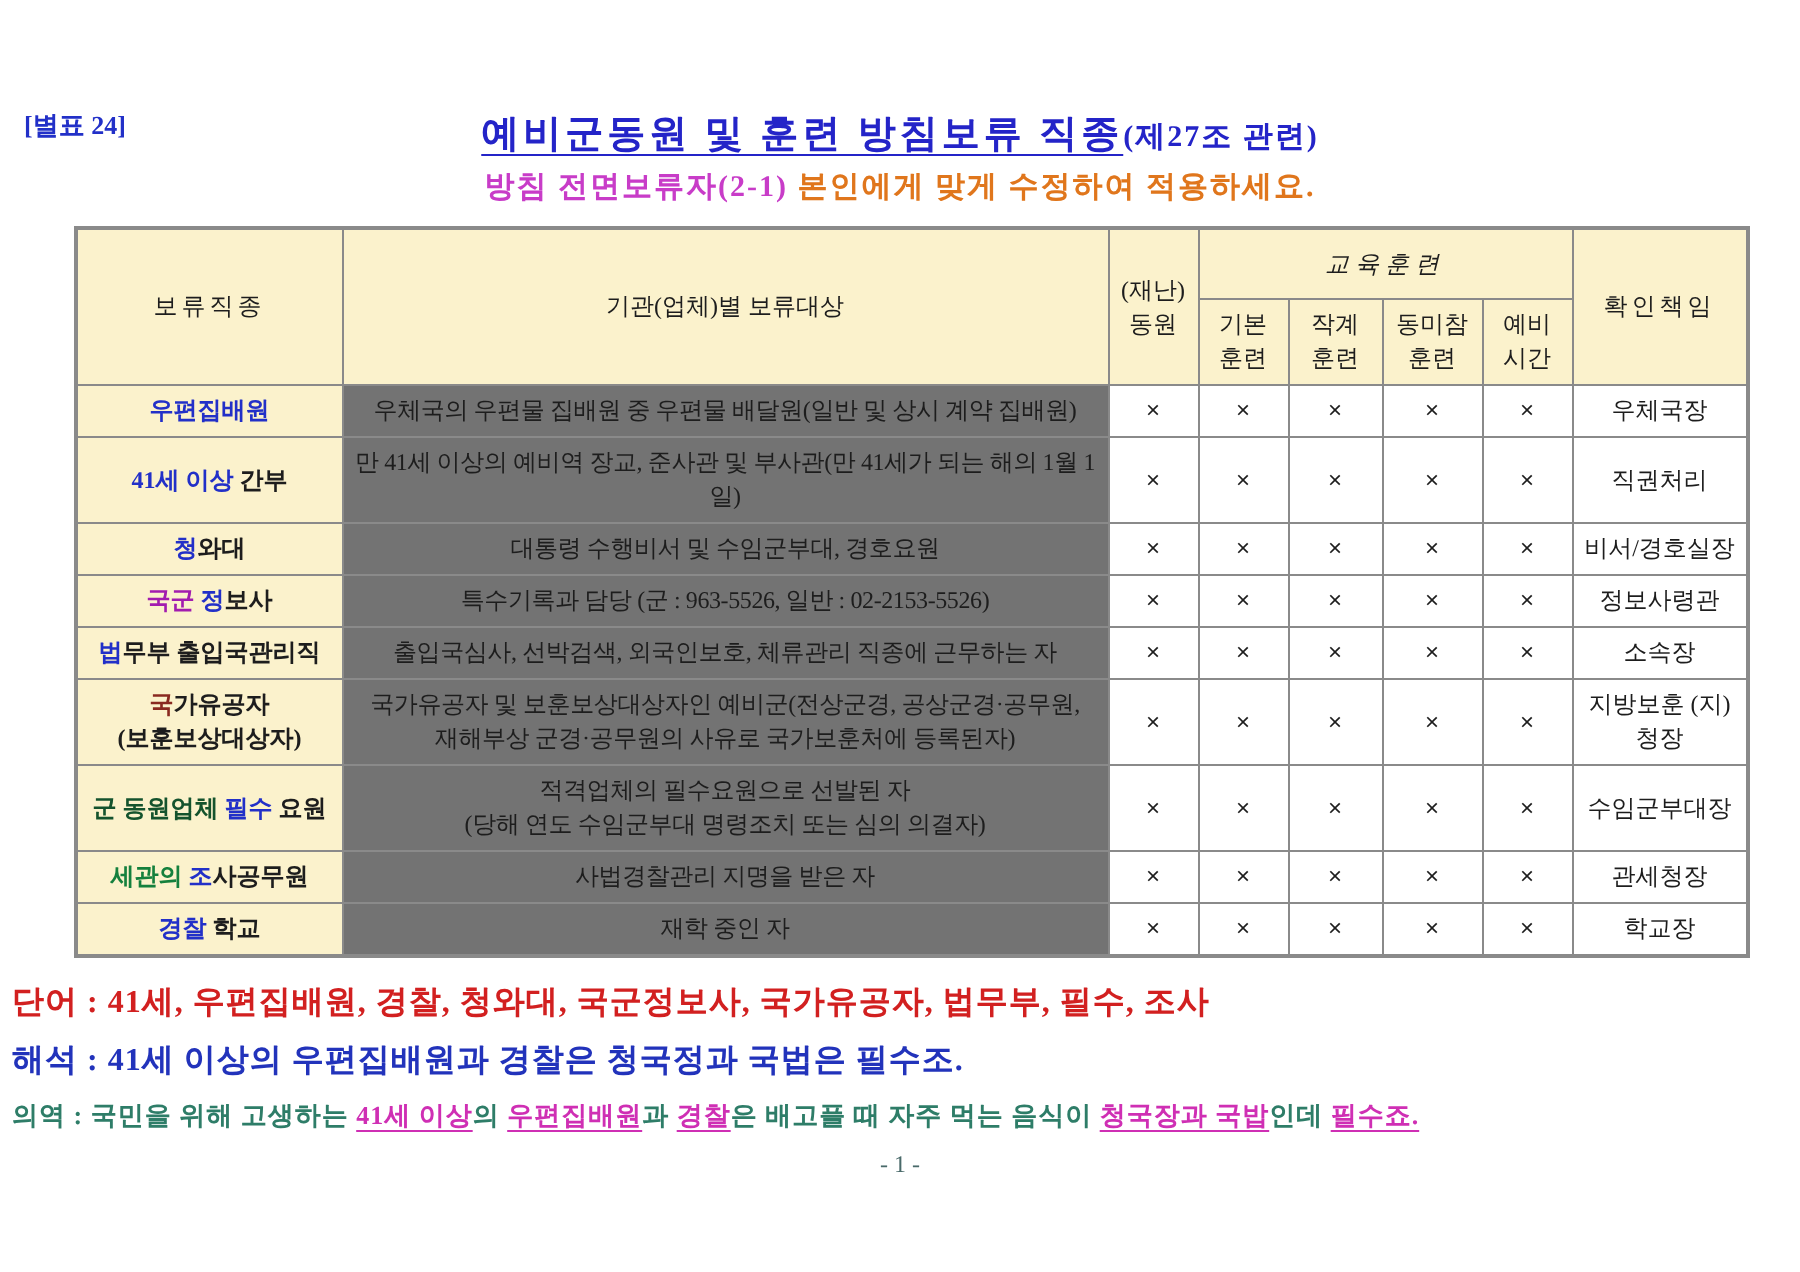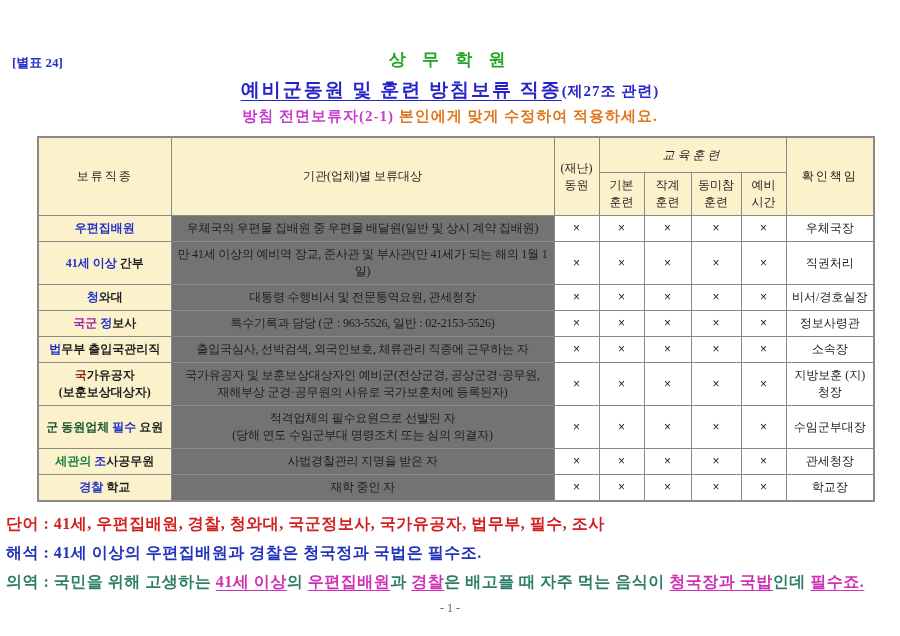--- a/index.html
+++ b/index.html
@@ -33,34 +33,33 @@
   th.confirm, th.job-h { letter-spacing:2px; }
   td.job { background:#fbf2cc; font-weight:bold; font-size:13px; }
   td.desc { text-align:left; padding-left:8px; font-size:11px; background:#737373; letter-spacing:-0.2px; }
   td.mark { background:#fff; color:#444; font-size:11px; font-family:"Liberation Sans", sans-serif; }
   td.resp { background:#fff; font-size:12px; }
 
   .footer { margin:12px 0 0 6px; font-weight:bold; font-size:16px; letter-spacing:0.5px; }
   .f-line { margin-bottom:8px; white-space:nowrap; }
   .f-words { color:#d22020; }
   .f-interp { color:#2233bb; }
-  .f-free { font-size:16px; }
+  .f-free { font-size:13px; }
   .f-free .teal { color:#2e7d68; }
   .f-free .pink { color:#cf2fb4; text-decoration:underline; text-underline-offset:3px; }
   .page-num { text-align:center; color:#4a6a6a; font-size:12px; margin-top:2px; }
 </style>
 </head>
 <body>
 
 <div class="page">
 
   <div class="annex">[별표 24]</div>
 
   <div class="titles">
-    <div class="academy">상 무 학 원</div>
     <div class="doc-title"><span class="main">예비군동원 및 훈련 방침보류 직종</span><span class="suffix">(제27조 관련)</span></div>
     <div class="notice"><span class="hl">방침 전면보류자(2-1)</span><span class="rest"> 본인에게 맞게 수정하여 적용하세요.</span></div>
   </div>
 
   <table class="main">
     <colgroup>
       <col style="width:133px">
         <col style="width:383px">
         <col style="width:45px">
       <col style="width:45px">
@@ -105,21 +104,21 @@
           <td class="desc">만 41세 이상의 예비역 장교, 준사관 및 부사관(만 41세가 되는 해의 1월 1일)</td>
           <td class="mark">×</td>
           <td class="mark">×</td>
           <td class="mark">×</td>
           <td class="mark">×</td>
           <td class="mark">×</td>
           <td class="resp">직권처리</td>
         </tr>
         <tr>
           <td class="job"><span style="color: rgb(34, 48, 200);">청</span><span style="color: rgb(29, 29, 29);">와대</span></td>
-          <td class="desc">대통령 수행비서 및 전문통역요원, 관세청장</td>
+          <td class="desc">대통령 수행비서 및 수임군부대, 경호요원</td>
           <td class="mark">×</td>
           <td class="mark">×</td>
           <td class="mark">×</td>
           <td class="mark">×</td>
           <td class="mark">×</td>
           <td class="resp">비서/경호실장</td>
         </tr>
         <tr>
           <td class="job"><span style="color: #a21caf;">국군</span><span style="color: rgb(29, 29, 29);"> </span><span style="color: rgb(34, 48, 200);">정</span><span style="color: rgb(29, 29, 29);">보사</span></td>
           <td class="desc">특수기록과 담당 (군 : 963-5526, 일반 : 02-2153-5526)</td>

